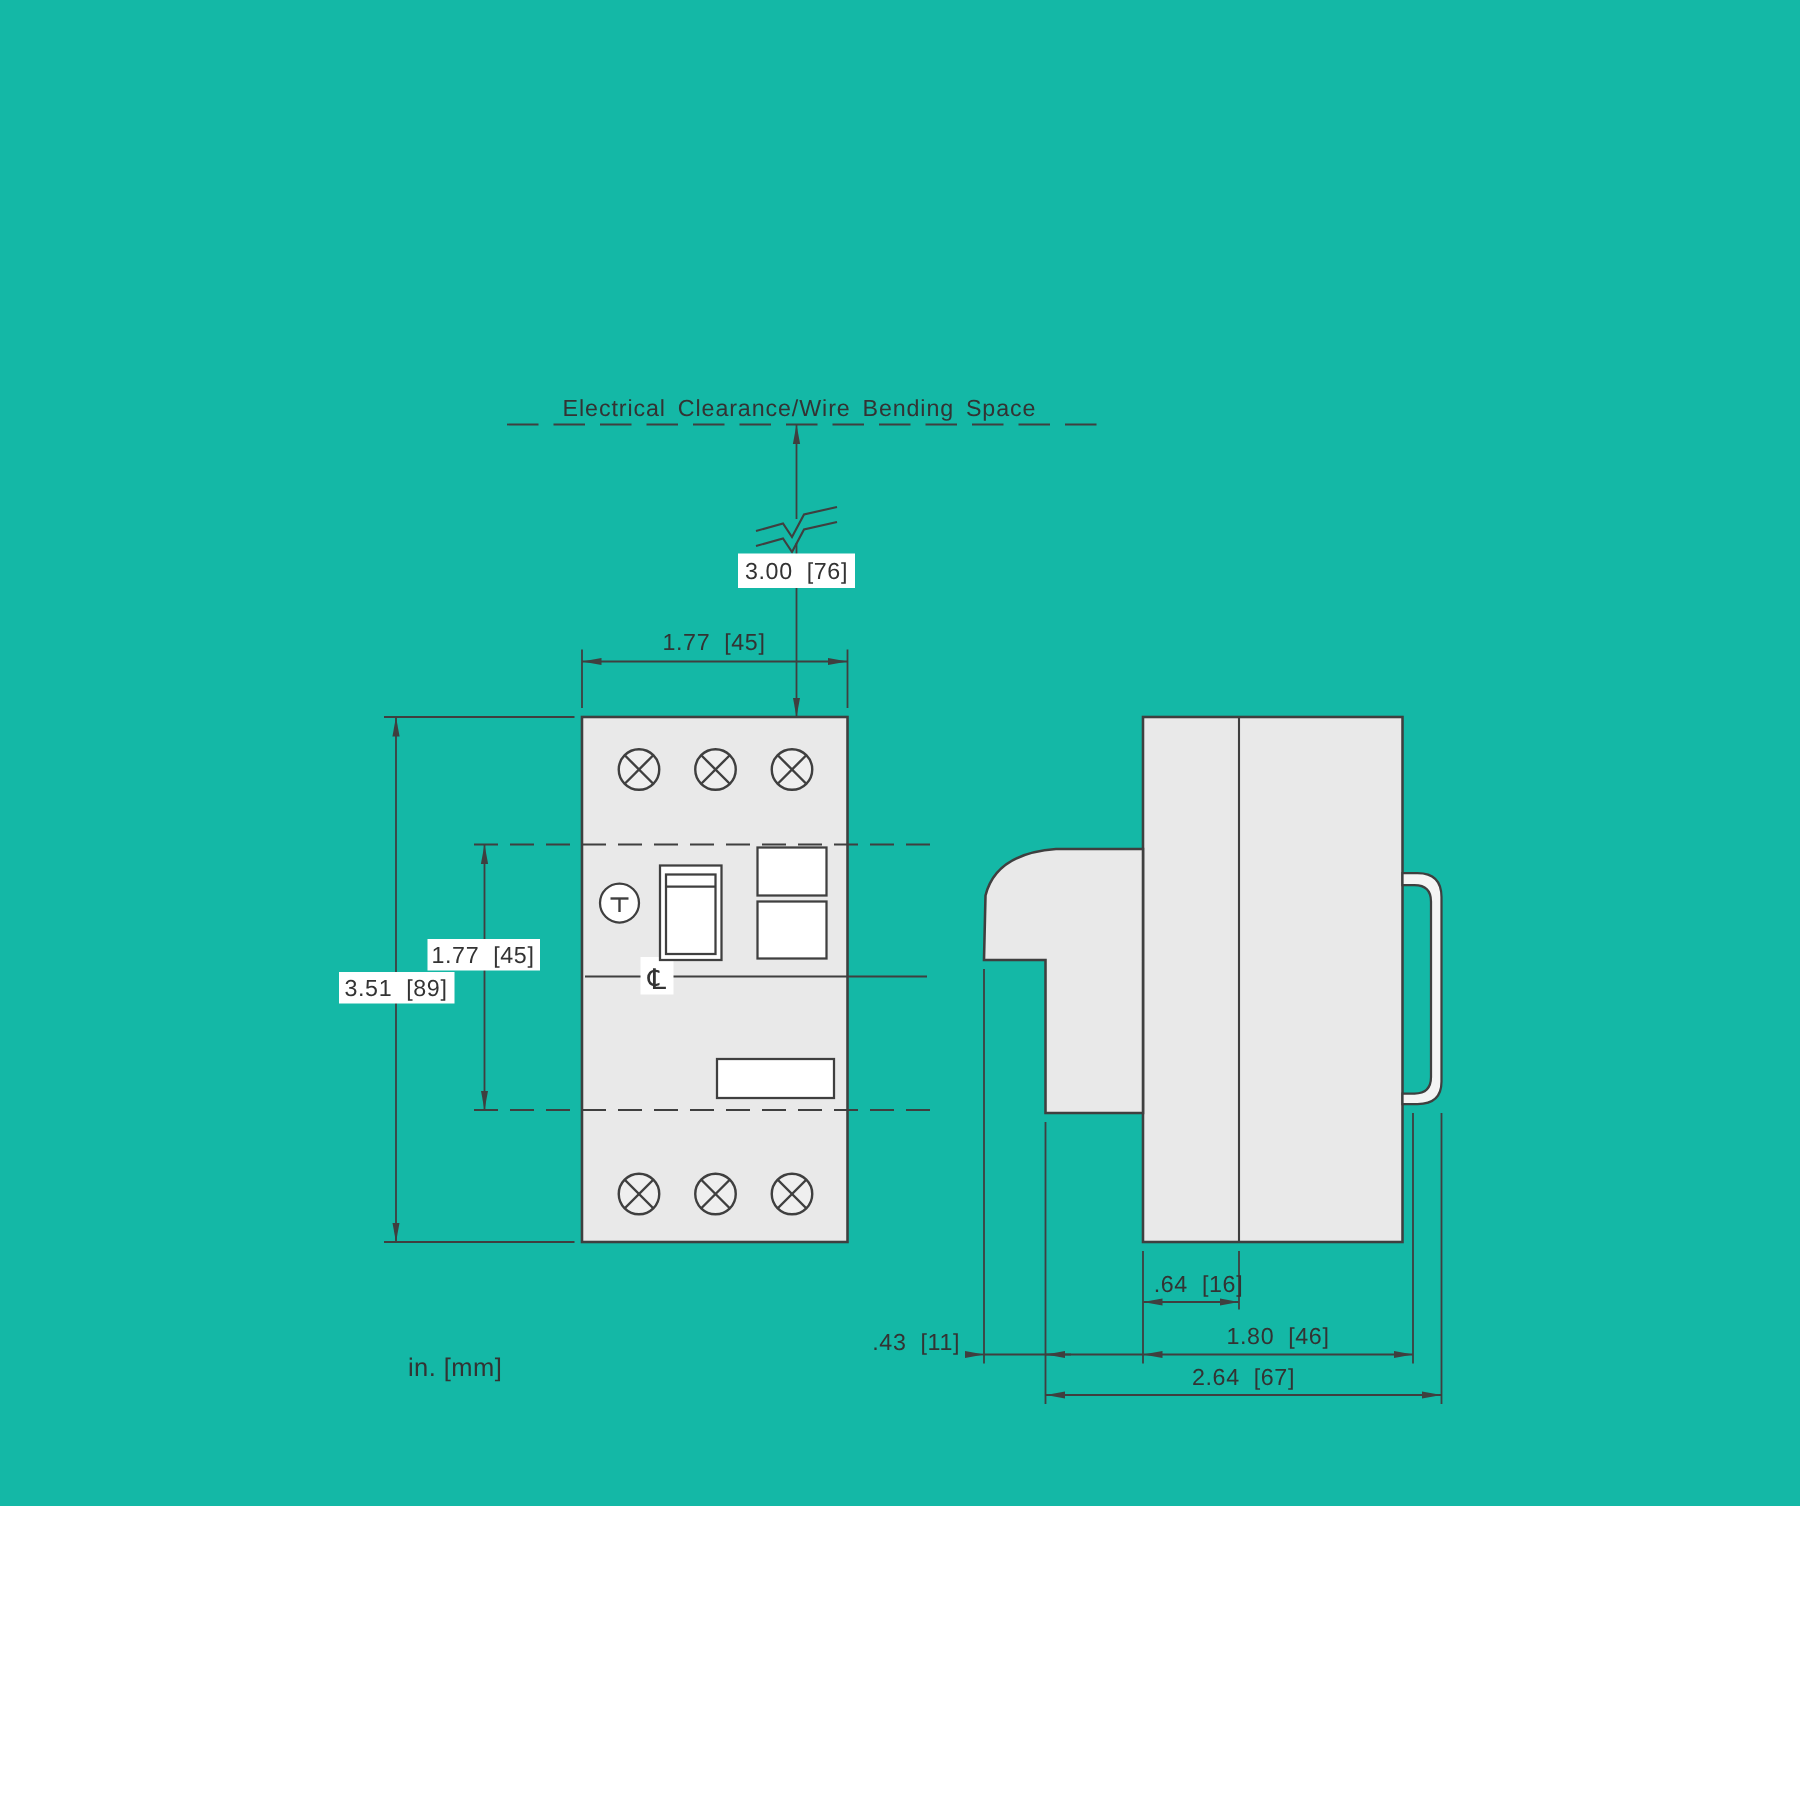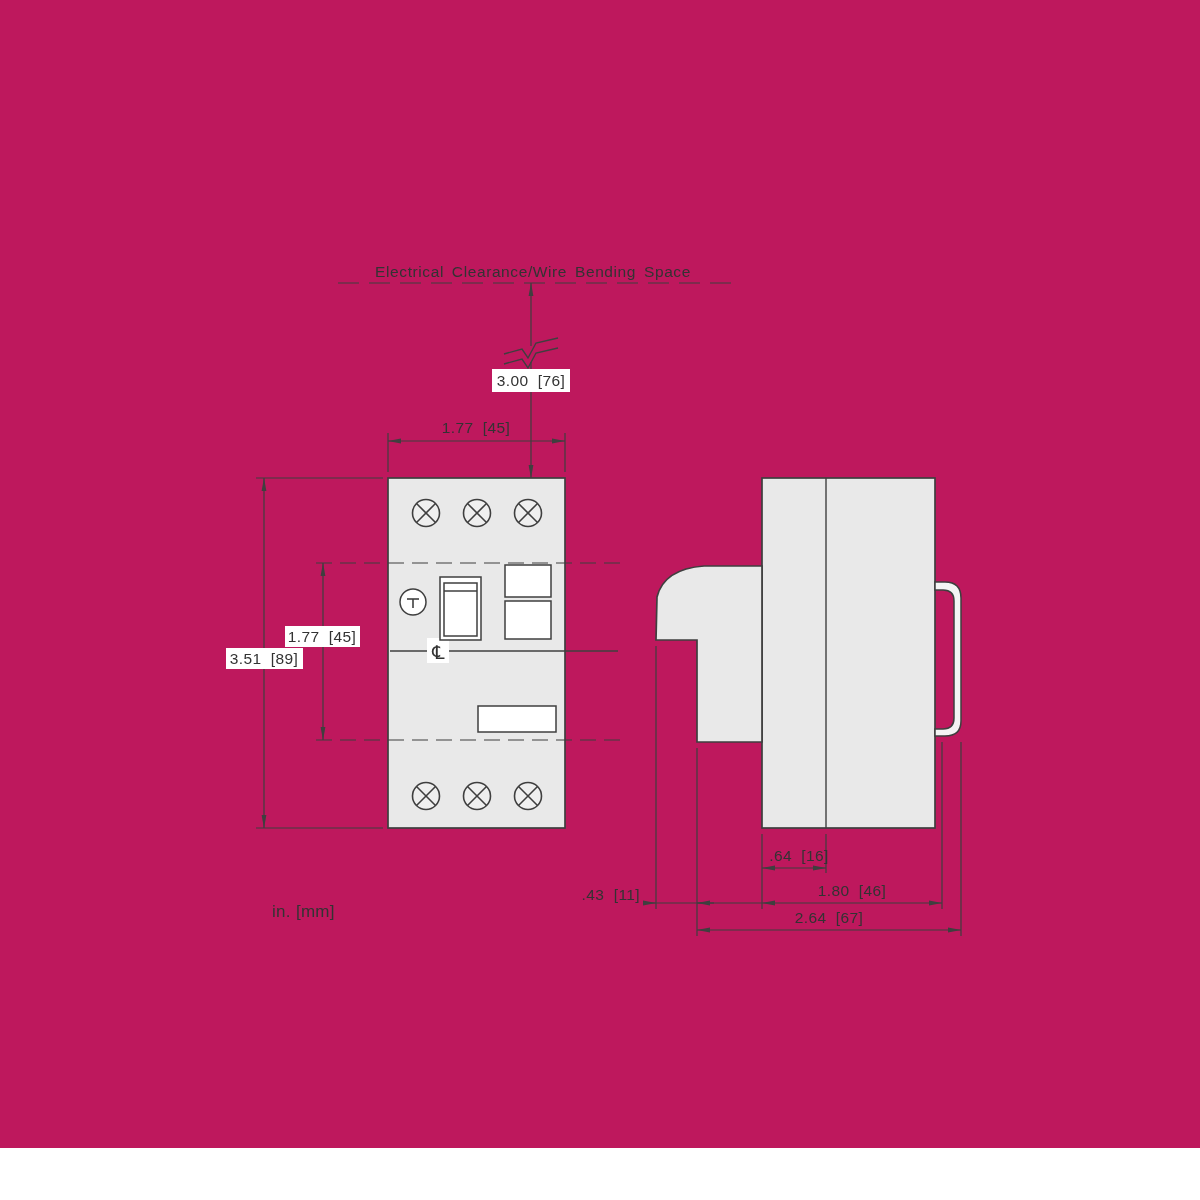--- a/index.html
+++ b/index.html
@@ -1,16 +1,16 @@
 <!DOCTYPE html>
 <html style="--line: #3f3f3f; --body-fill: #e9e9e9; --text: #333333;"><head>
 <meta charset="utf-8">
 <style>
   html,body{margin:0;padding:0;background:#fff;}
-  .stage{width:1200px;height:1148px;position:relative;background:#be185d;overflow:hidden;}
+  .stage{width:1200px;height:1004px;position:relative;background:#14b8a6;overflow:hidden;}
   svg{font-family:"Liberation Sans",sans-serif;}
   svg text{white-space:pre;}
   .dim-text{font-size:15.5px;fill:var(--text,#333);letter-spacing:.4px;}
   .units-text{font-size:17px;fill:var(--text,#333);letter-spacing:.3px;}
   .clr-text{font-size:15.5px;fill:var(--text,#333);letter-spacing:.6px;word-spacing:3px;}
   .cl-sym{font-size:19px;fill:var(--text,#333);font-family:"DejaVu Sans",sans-serif;}
   .object{stroke:var(--line,#3f3f3f);stroke-width:1.7;fill:var(--body-fill,#e9e9e9);}
   .detail{stroke:var(--line,#3f3f3f);stroke-width:1.5;fill:#ffffff;}
   .detail-line{stroke:var(--line,#3f3f3f);stroke-width:1.5;fill:none;}
   .screw{stroke:var(--line,#3f3f3f);stroke-width:1.6;fill:#efefef;}

